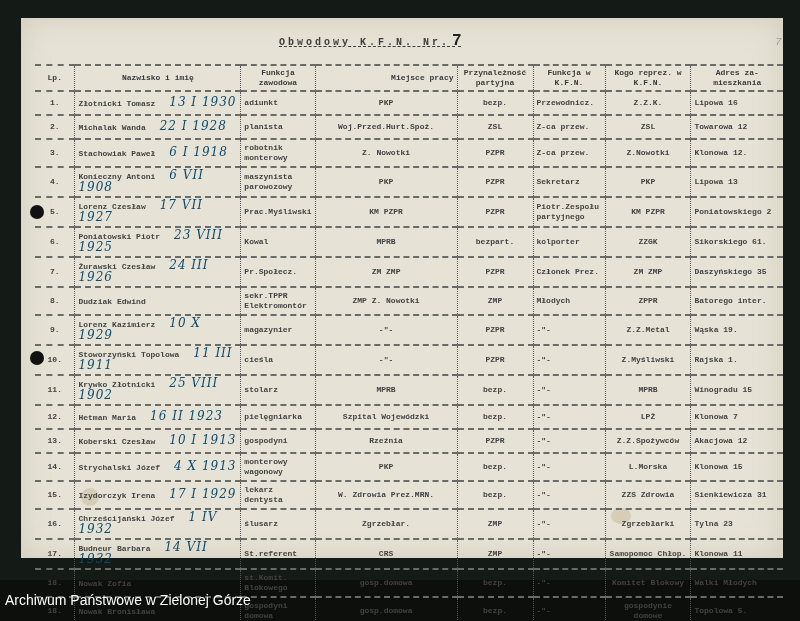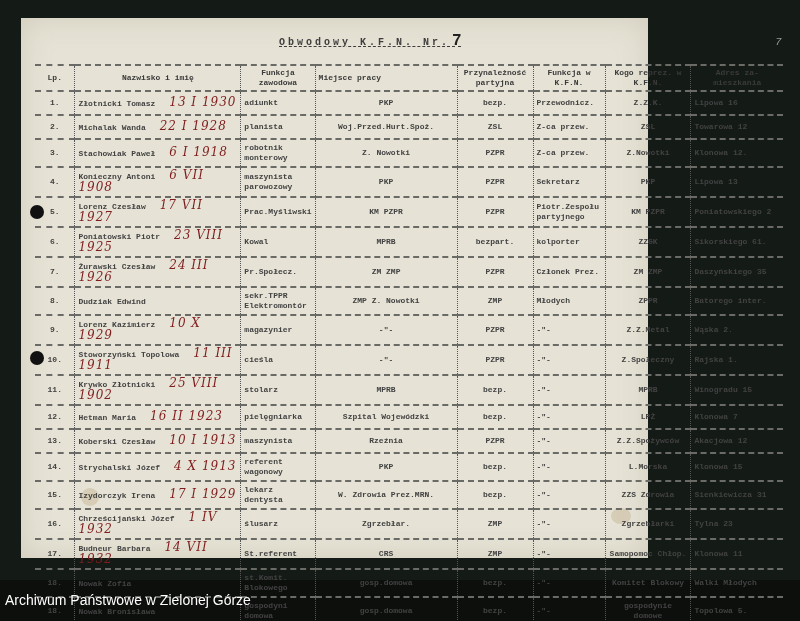--- a/index.html
+++ b/index.html
@@ -5,21 +5,21 @@
   html, body { margin:0; padding:0; }
   body {
     width:800px; height:621px; background:#0d0f0d; position:relative; overflow:hidden;
     font-family:"Liberation Mono", monospace;
   }
   .scan-frame {
     position:absolute; left:0; top:0; width:800px; height:580px;
     background:#141a16;
   }
   .paper {
-    position:absolute; left:21px; top:18px; width:627px; height:540px;
+    position:absolute; left:21px; top:18px; width:762px; height:540px;
     background:#e6e3d6;
     box-shadow: inset 0 0 30px rgba(150,140,110,0.25);
   }
   .hole {
     position:absolute; width:14px; height:14px; border-radius:50%; background:#111;
   }
   .title {
     position:absolute; left:258px; top:14px; font-size:10px; letter-spacing:3px;
     color:#3d3d3d; text-decoration:underline dashed; font-weight:bold;
   }
@@ -38,21 +38,21 @@
     border-left:1px dotted #555;
     padding:2px 3px; vertical-align:middle; line-height:10px;
   }
   table.reg th:first-child, table.reg td:first-child { border-left:none; }
   table.reg tr.head th { border-top:2px dashed #6a6a66; font-weight:bold; text-align:center; color:#3a3a3a; }
   table.reg td.c { text-align:center; }
   .r1 td { height:18px; }
   .r2 td { height:22px; }
   .hand {
     font-family:"DejaVu Serif", serif; font-style:italic; font-weight:normal;
-    color:#7f1d1d; font-size:12px; margin-left:14px; letter-spacing:1px;margin-top:16px;
+    color:#0c4a6e; font-size:12px; margin-left:14px; letter-spacing:1px;margin-top:16px;
   }
   .caption {
     position:absolute; left:5px; top:592px; font-family:"Liberation Sans", sans-serif;
     font-weight:normal; font-size:14px; color:#ffffff;
   }
   .stain { position:absolute; border-radius:50%; background:rgba(170,140,90,0.25); }
 </style>
 </head>
 <body>
 
@@ -76,21 +76,21 @@
       <col style="width:76px">
         <col style="width:72px">
         <col style="width:86px">
         <col style="width:92px">
     </colgroup>
     <tbody id="tbody">
       <tr class="head">
         <th>Lp.</th>
         <th>Nazwisko i imię</th>
         <th>Funkcja zawodowa</th>
-        <th style="text-align:left">Miejsce pracy</th>
+        <th style="text-align:right">Miejsce pracy</th>
         <th>Przynależność partyjna</th>
         <th>Funkcja w K.F.N.</th>
         <th>Kogo reprez. w K.F.N.</th>
         <th>Adres za-mieszkania</th>
       </tr>
     <tr class="r1">
           <td class="c"><span>1.</span></td>
           <td><span>Złotnicki Tomasz</span><span class="hand">13 I 1930</span></td>
           <td><span>adiunkt</span></td>
           <td class="c"><span>PKP</span></td>
@@ -170,30 +170,30 @@
           <td><span>Batorego inter.</span></td>
         </tr>
         <tr class="r1">
           <td class="c"><span>9.</span></td>
           <td><span>Lorenz Kazimierz</span><span class="hand">10 X 1929</span></td>
           <td><span>magazynier</span></td>
           <td class="c"><span>-"-</span></td>
           <td class="c"><span>PZPR</span></td>
           <td><span>-"-</span></td>
           <td class="c"><span>Z.Z.Metal</span></td>
-          <td><span>Wąska 2.</span></td>
+          <td><span>Wąska 19.</span></td>
         </tr>
         <tr class="r1">
           <td class="c"><span>10.</span></td>
           <td><span>Stoworzyński Topolowa</span><span class="hand">11 III 1911</span></td>
           <td><span>cieśla</span></td>
           <td class="c"><span>-"-</span></td>
           <td class="c"><span>PZPR</span></td>
           <td><span>-"-</span></td>
-          <td class="c"><span>Z.Społeczny</span></td>
+          <td class="c"><span>Z.Myśliwski</span></td>
           <td><span>Rajska 1.</span></td>
         </tr>
         <tr class="r1">
           <td class="c"><span>11.</span></td>
           <td><span>Krywko Złotnicki</span><span class="hand">25 VIII 1902</span></td>
           <td><span>stolarz</span></td>
           <td class="c"><span>MPRB</span></td>
           <td class="c"><span>bezp.</span></td>
           <td><span>-"-</span></td>
           <td class="c"><span>MPRB</span></td>
@@ -205,31 +205,31 @@
           <td><span>pielęgniarka</span></td>
           <td class="c"><span>Szpital Wojewódzki</span></td>
           <td class="c"><span>bezp.</span></td>
           <td><span>-"-</span></td>
           <td class="c"><span>LPŻ</span></td>
           <td><span>Klonowa 7</span></td>
         </tr>
         <tr class="r1">
           <td class="c"><span>13.</span></td>
           <td><span>Koberski Czesław</span><span class="hand">10 I 1913</span></td>
-          <td><span>maszynista</span></td>
+          <td><span>gospodyni</span></td>
           <td class="c"><span>Rzeźnia</span></td>
           <td class="c"><span>PZPR</span></td>
           <td><span>-"-</span></td>
           <td class="c"><span>Z.Z.Spożywców</span></td>
           <td><span>Akacjowa 12</span></td>
         </tr>
         <tr class="r2">
           <td class="c"><span>14.</span></td>
           <td><span>Strychalski Józef</span><span class="hand">4 X 1913</span></td>
-          <td><span>referent wagonowy</span></td>
+          <td><span>monterowy wagonowy</span></td>
           <td class="c"><span>PKP</span></td>
           <td class="c"><span>bezp.</span></td>
           <td><span>-"-</span></td>
           <td class="c"><span>L.Morska</span></td>
           <td><span>Klonowa 15</span></td>
         </tr>
         <tr class="r2">
           <td class="c"><span>15.</span></td>
           <td><span>Izydorczyk Irena</span><span class="hand">17 I 1929</span></td>
           <td><span>lekarz dentysta</span></td>

